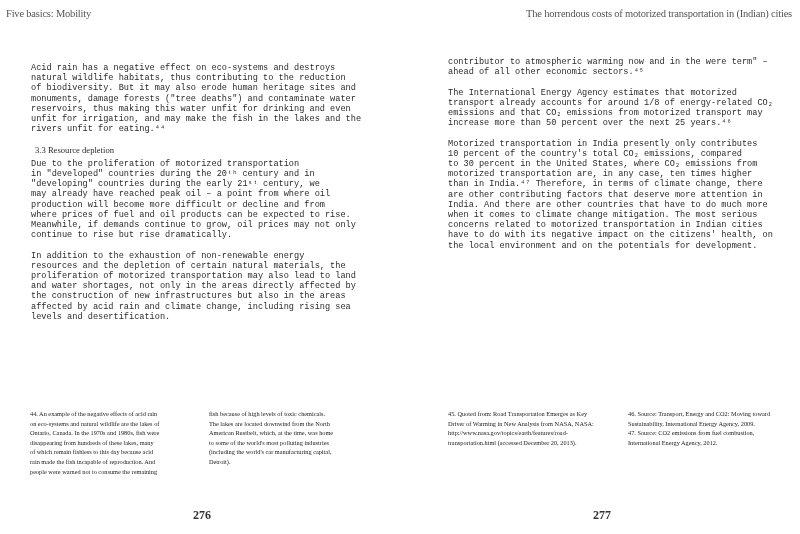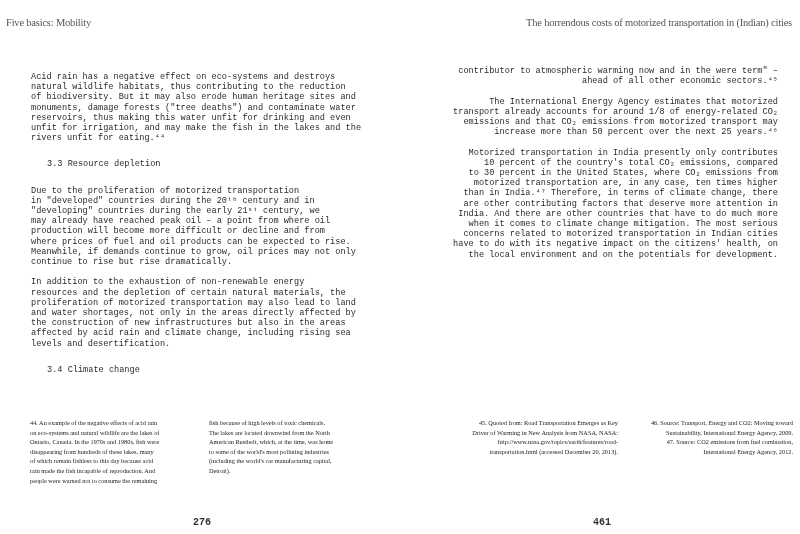--- a/index.html
+++ b/index.html
@@ -1,34 +1,34 @@
 <!DOCTYPE html>
 <html><head>
 <meta charset="utf-8">
 <style>
   html, body { margin: 0; padding: 0; }
   body { width: 800px; height: 534px; background: #ffffff; position: relative; overflow: hidden; color: #2a2a2a; }
-  .page { position: absolute; top: 12px; width: 400px; height: 456px; }
+  .page { position: absolute; top: 3px; width: 400px; height: 456px; }
   .page.left { left: 0; }
-  .page.right { left: 400px; text-align: right; }
+  .page.right { left: 400px; }
   .running-head { position: absolute; top: 5px; font-family: "Liberation Serif", "DejaVu Serif", serif; font-size: 10.5px; color: #555; white-space: nowrap; letter-spacing: -0.2px; }
   .left .running-head { left: 6px; }
   .right .running-head { right: 8px; }
   .body { position: absolute; font-family: "Liberation Mono", "DejaVu Sans Mono", monospace; font-size: 8.6px; line-height: 10.2px; color: #2b2b2b; }
   .left .body { left: 31px; top: 60px; width: 330px; }
   .right .body { left: 448px; left: 48px; top: 54px; width: 330px; }
   .body p { margin: 0 0 10.2px 0; white-space: pre; }
-  .body .heading { margin: 16px; white-space: pre; }
+  .body .heading { margin: 4px; white-space: pre; font-family: Liberation Serif, serif; }
   .footnotes { position: absolute; top: 406px; font-family: "Liberation Serif", "DejaVu Serif", serif; font-size: 6.3px; line-height: 9.6px; color: #222; }
   .fn-col { position: absolute; top: 0; white-space: pre; }
   .left .fn1 { left: 30px; width: 172px; }
   .left .fn2 { left: 209px; width: 172px; }
   .right .fn1 { left: 48px; width: 170px; }
   .right .fn2 { left: 228px; width: 165px; }
-  .page-number { position: absolute; top: 505px; font-family: Liberation Mono, monospace; font-size: 10px; font-weight: bold; color: #333; }
+  .page-number { position: absolute; top: 505px; font-family: Liberation Serif, serif; font-size: 12px; font-weight: bold; color: #333; }
   .left .page-number { left: 193px; }
   .right .page-number { left: 193px; }
 </style>
 </head>
 <body>
 
 <div class="page left">
   <div class="running-head">Five basics: Mobility</div>
   <div class="body">
     <p>Acid rain has a negative effect on eco-systems and destroys
@@ -47,21 +47,20 @@
 where prices of fuel and oil products can be expected to rise.
 Meanwhile, if demands continue to grow, oil prices may not only
 continue to rise but rise dramatically.</p>
     <p>In addition to the exhaustion of non-renewable energy
 resources and the depletion of certain natural materials, the
 proliferation of motorized transportation may also lead to land
 and water shortages, not only in the areas directly affected by
 the construction of new infrastructures but also in the areas
 affected by acid rain and climate change, including rising sea
 levels and desertification.</p>
-    <p class="heading">3.4 Climate change</p>
   </div>
   <div class="footnotes">
     <div class="fn-col fn1">44. An example of the negative effects of acid rain
 on eco-systems and natural wildlife are the lakes of
 Ontario, Canada. In the 1970s and 1980s, fish were
 disappearing from hundreds of these lakes, many
 of which remain fishless to this day because acid
 rain made the fish incapable of reproduction. And
 people were warned not to consume the remaining</div>
     <div class="fn-col fn2">fish because of high levels of toxic chemicals.
@@ -98,14 +97,14 @@
   <div class="footnotes">
     <div class="fn-col fn1">45. Quoted from: Road Transportation Emerges as Key
 Driver of Warming in New Analysis from NASA, NASA:
 http://www.nasa.gov/topics/earth/features/road-
 transportation.html (accessed December 20, 2013).</div>
     <div class="fn-col fn2">46. Source: Transport, Energy and CO2: Moving toward
 Sustainability, International Energy Agency, 2009.
 47. Source: CO2 emissions from fuel combustion,
 International Energy Agency, 2012.</div>
   </div>
-  <div class="page-number">461</div>
+  <div class="page-number">277</div>
 </div>
 
 </body></html>

